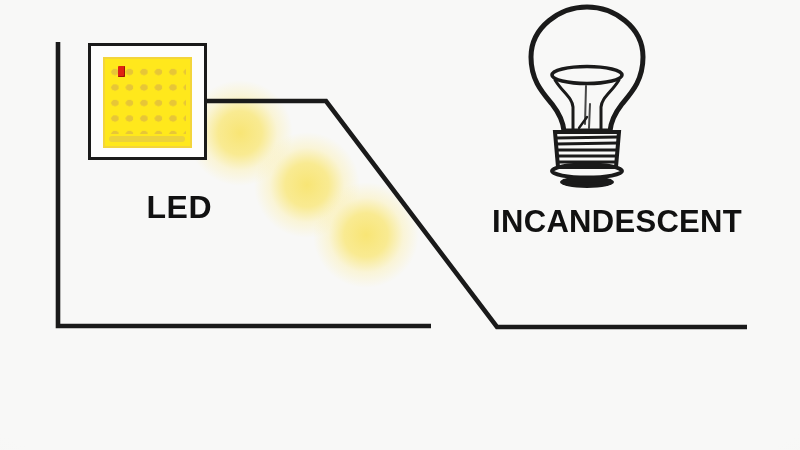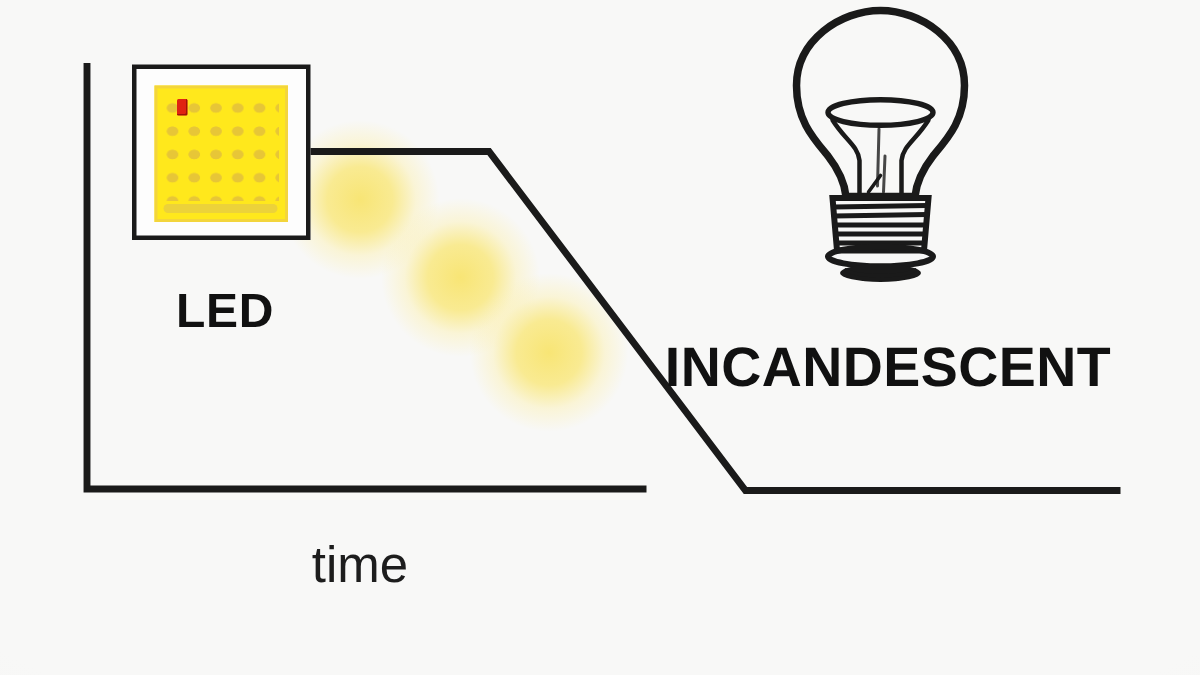--- a/index.html
+++ b/index.html
@@ -54,23 +54,23 @@
   .contact-bar{
     position:absolute;left:4px;right:5px;bottom:4px;height:6px;
     background:#ecd23a;border-radius:3px;
   }
 
   
   svg.bulb{position:absolute;left:524px;top:4px;}
   svg.bulb .st{stroke:var(--ink,#1a1a1a);fill:none;stroke-linecap:round;}
 
   
-  .label{position:absolute;text-align:center;font-weight:bold;color:#111;}
+  .label{position:absolute;text-align:right;font-weight:bold;color:#111;}
   .led-label{left:88px;top:189px;width:124px;font-size:32px;letter-spacing:.5px;}
-  .inc-label{left:442px;top:224px;width:300px;font-size:37px;letter-spacing:.3px;}
+  .inc-label{left:442px;top:204px;width:300px;font-size:31px;letter-spacing:.3px;}
   .caption{
     position:absolute;top:356px;width:300px;text-align:center;
     font-size:34px;line-height:42px;color:#1d1d1d;font-weight:normal;
   }
   .led-caption{left:90px;}
   .inc-caption{left:448px;}
 </style>
 </head>
 <body>
 
@@ -112,18 +112,17 @@
     <ellipse class="st" stroke-width="4" cx="63" cy="167" rx="35" ry="6.5"></ellipse>
 
     <ellipse cx="63" cy="178" rx="27" ry="6" fill="#1a1a1a"></ellipse>
     <path class="st" stroke-width="2.5" d="M40 176 C48 181 78 181 86 176"></path>
   </svg>
 
   <div class="label led-label">LED</div>
   <div class="label inc-label">INCANDESCENT</div>
 
   <div class="caption led-caption">
-    <div>time</div>
   </div>
   <div class="caption inc-caption">
   </div>
 
 </div>
 
 </body></html>

